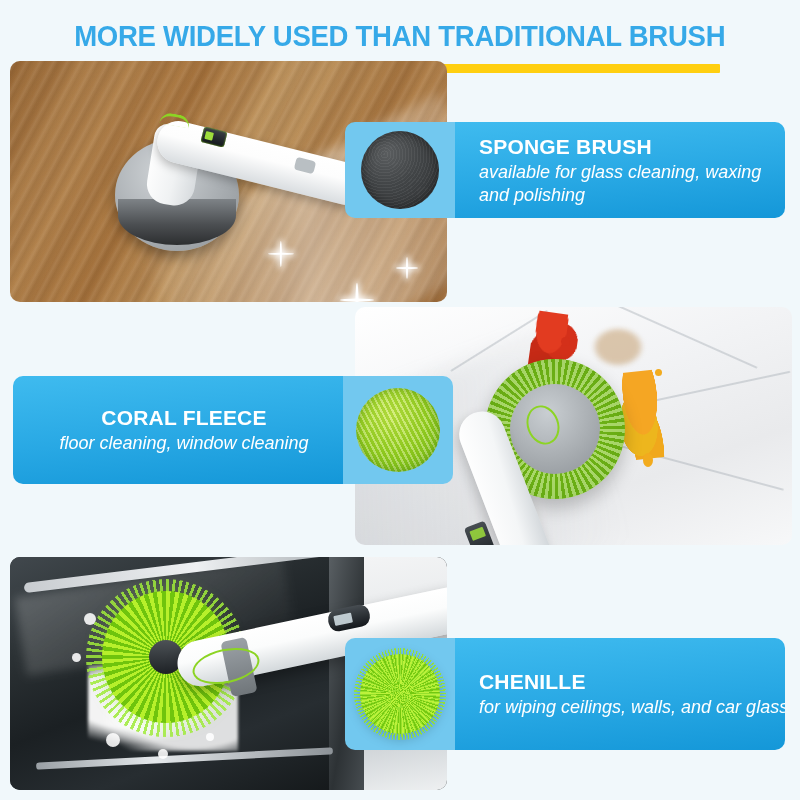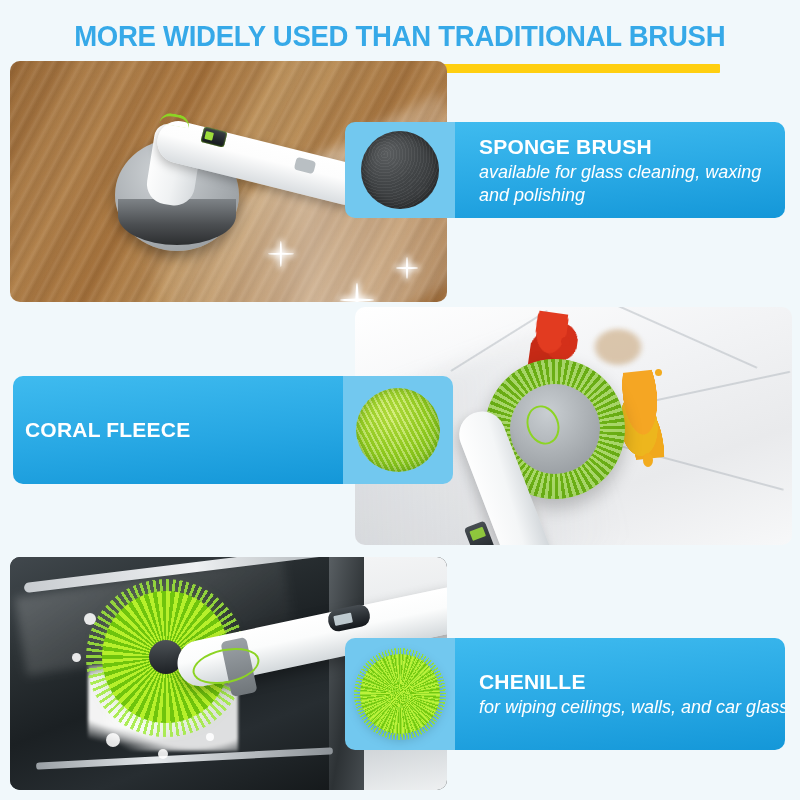--- a/index.html
+++ b/index.html
@@ -361,21 +361,21 @@
   }
 
   
   #card-sponge { left:345px; top:122px; width:440px; height:96px; }
   #card-sponge .card-swatch { width:110px; border-radius:10px 0 0 10px; }
   #card-sponge .card-body   { border-radius:0 10px 10px 0; padding:0 0 0 24px; }
   #card-sponge .disc        { width:78px; height:78px; }
 
   
   #card-fleece { left:13px; top:376px; width:440px; height:108px; }
-  #card-fleece .card-body   { border-radius:10px 0 0 10px; padding:0 0 0 12px; order:1; }
+  #card-fleece .card-body   { border-radius:10px 0 0 10px; padding:0 0 0 12px; order:1;text-align:center; }
   #card-fleece .card-swatch { width:110px; border-radius:0 10px 10px 0; order:2; }
   #card-fleece .disc        { width:84px; height:84px; }
 
   
   #card-chenille { left:345px; top:638px; width:440px; height:112px; }
   #card-chenille .card-swatch { width:110px; border-radius:10px 0 0 10px; }
   #card-chenille .card-body   { border-radius:0 10px 10px 0; padding:0 8px 0 24px; }
   #card-chenille .ball-chenille { width:80px; height:80px; }
   #card-chenille .card-desc { white-space:normal; width:340px; }
 </style>
@@ -439,20 +439,21 @@
   <div class="s2-handle"></div>
   <div class="s2-greenring"></div>
   <div class="s2-screen">
       <i></i>
     </div>
 </div>
 
 <div class="card" id="card-fleece">
   <div class="card-body">
     <div class="card-title">CORAL FLEECE</div>
+    <div class="card-desc">floor cleaning, window cleaning</div>
   </div>
   <div class="card-swatch">
     <div class="disc disc-fleece"></div>
   </div>
 </div>
 
 <div class="photo" id="scene-car">
   <div class="car-bg"></div>
   <div class="car-glass"></div>
   <div class="car-glass-reflect"></div>

